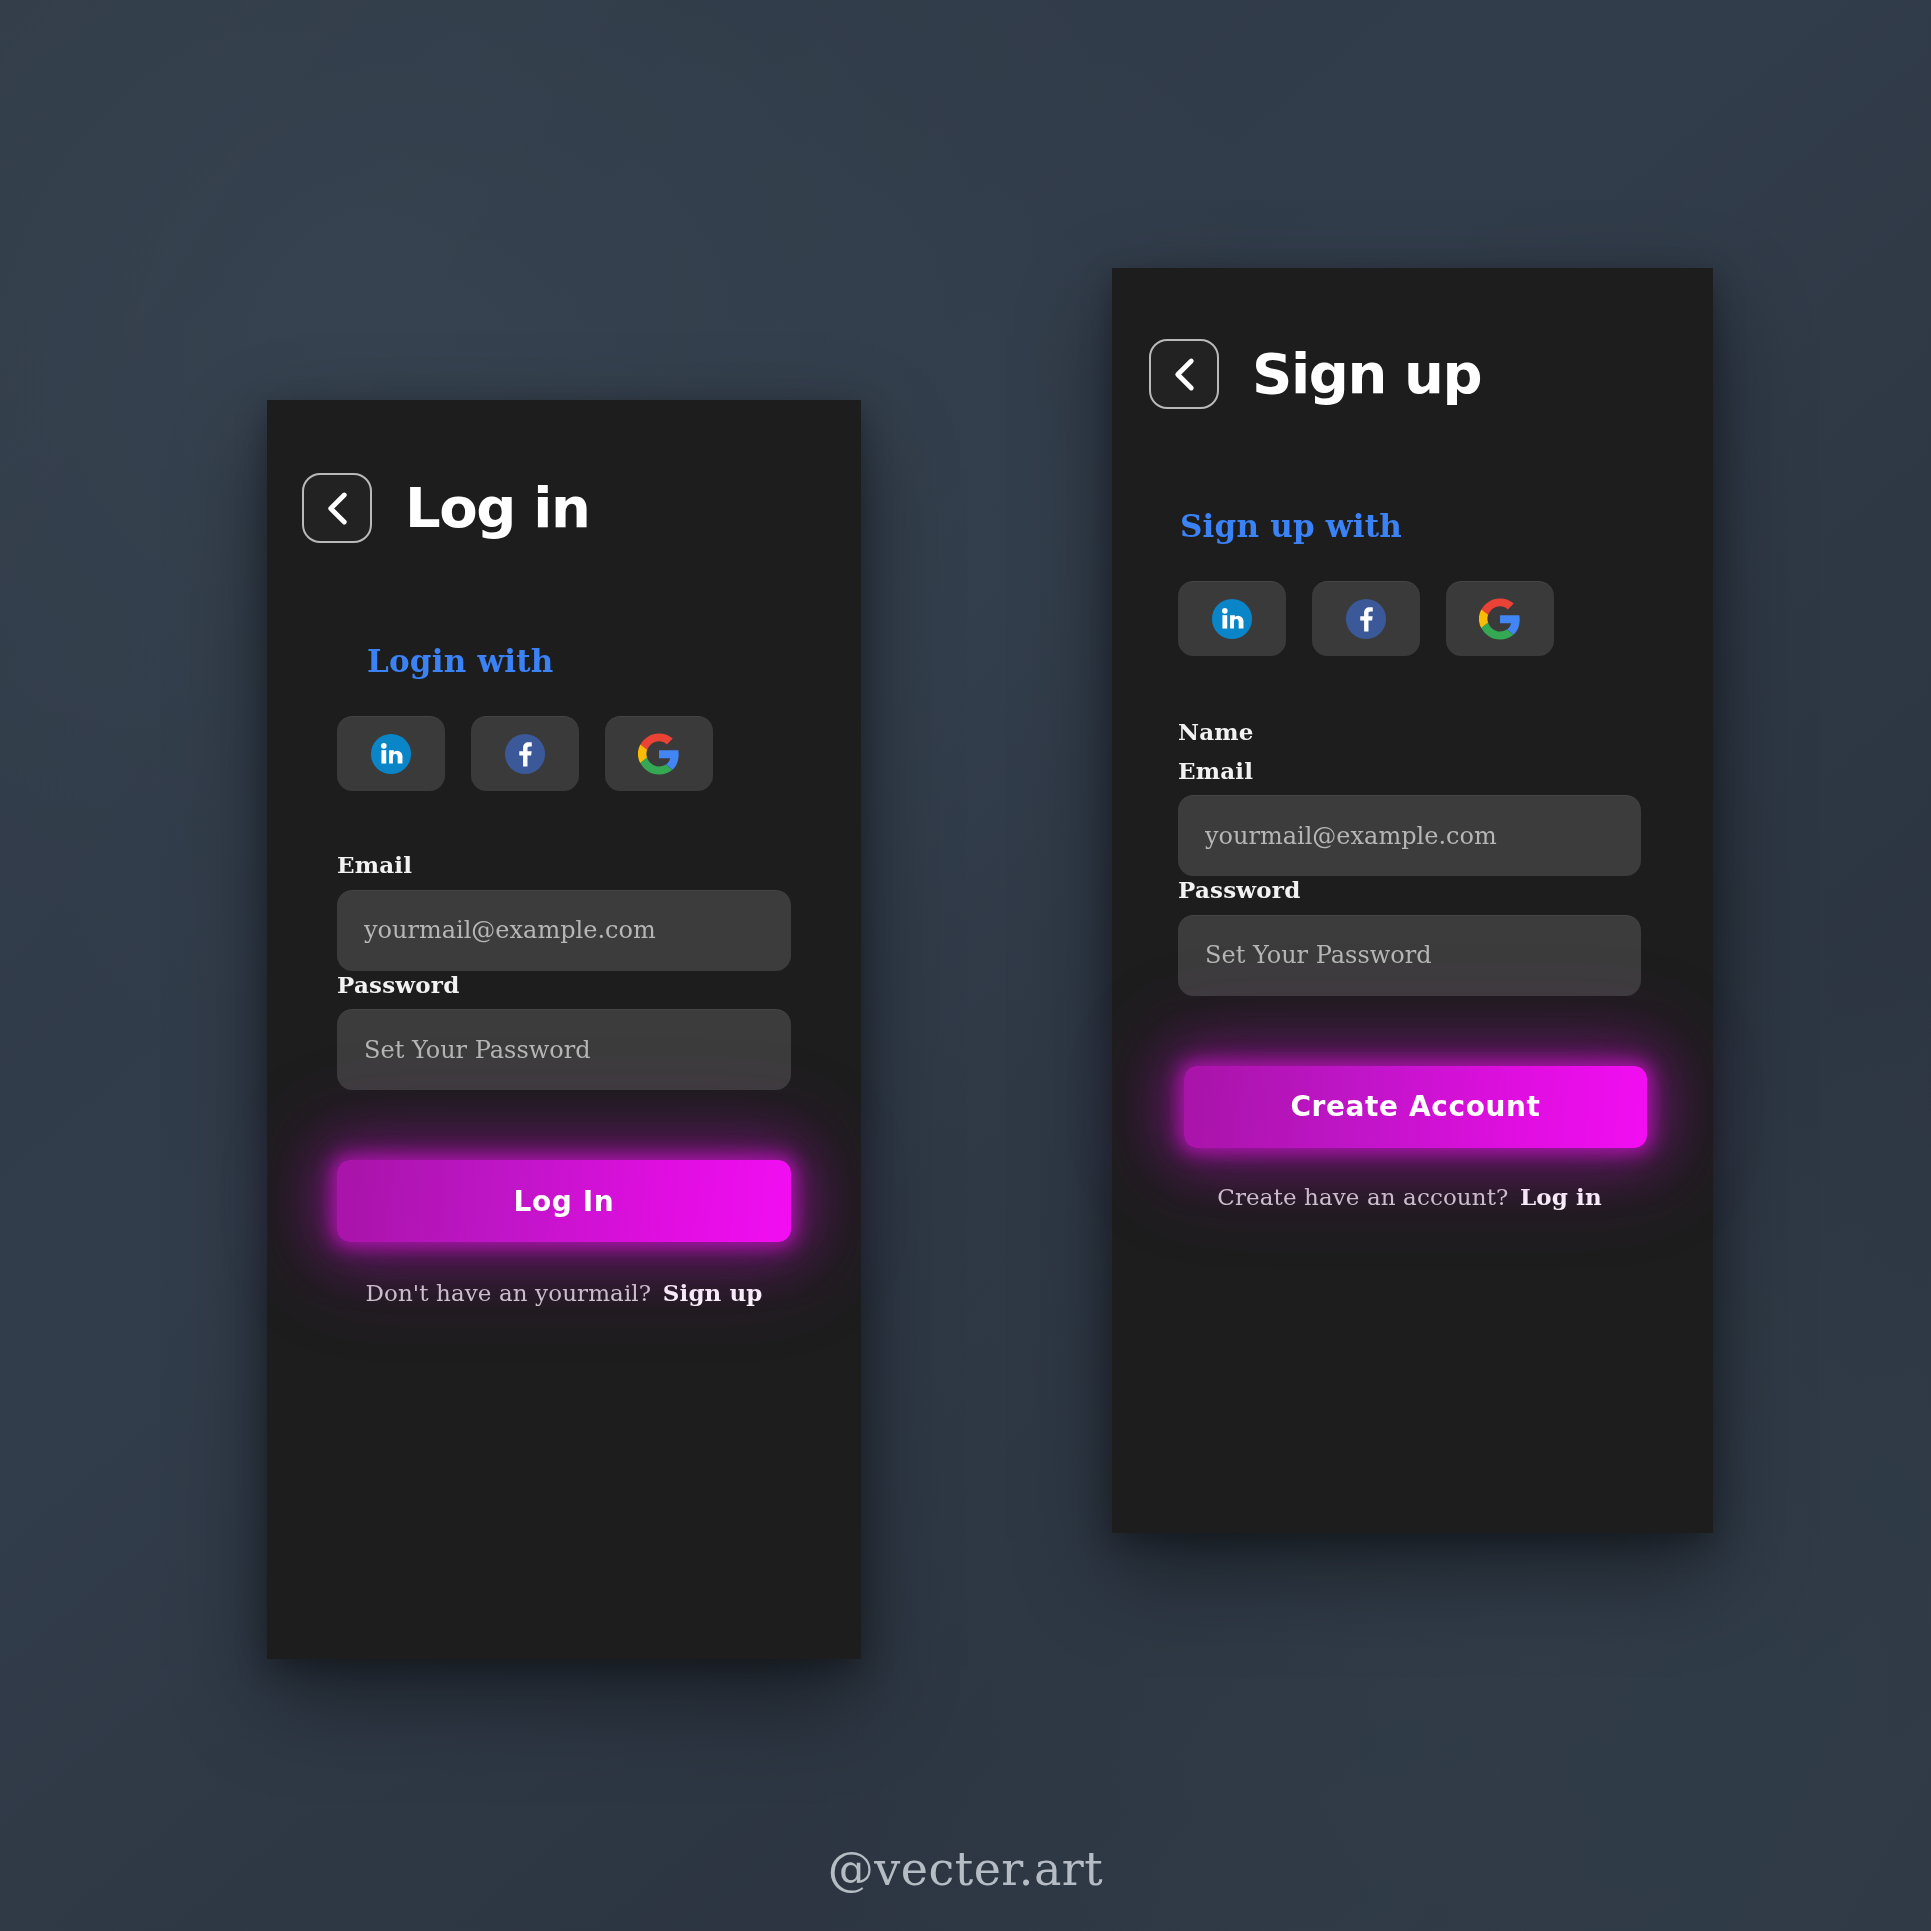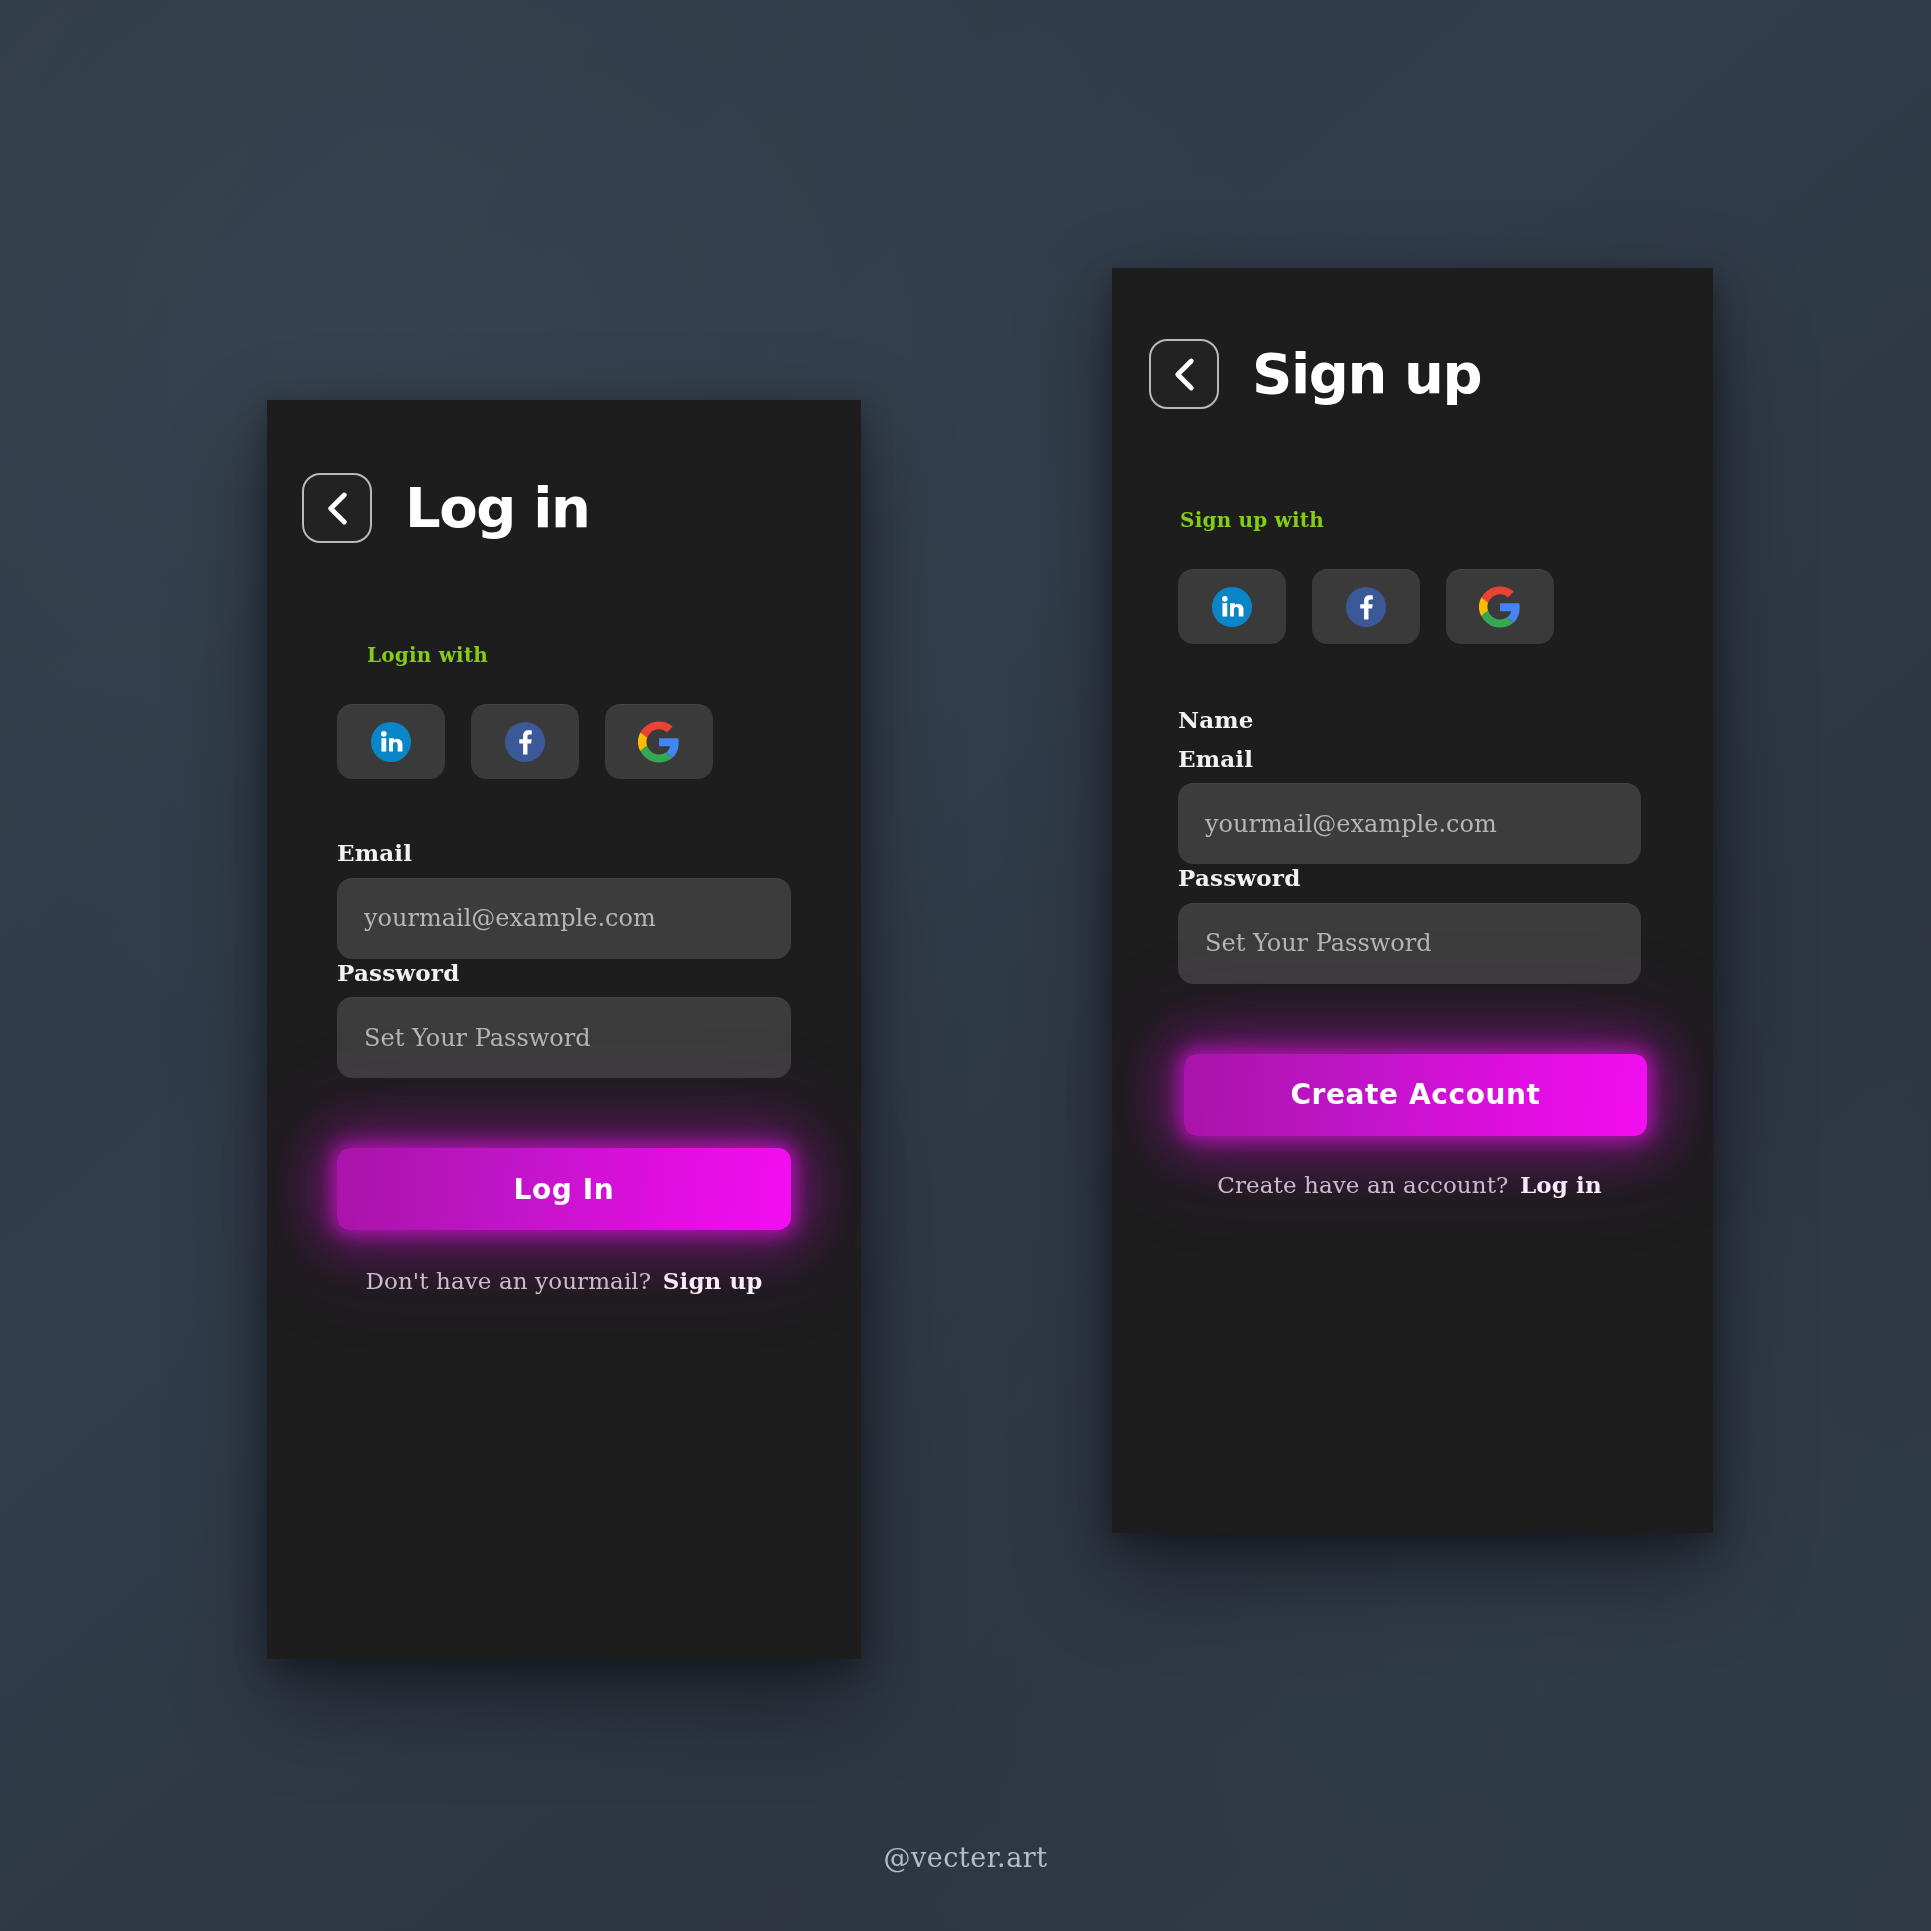--- a/index.html
+++ b/index.html
@@ -86,22 +86,22 @@
     font-size: 56px;
     letter-spacing: -1.4px;
     color: #ffffff;
     line-height: 1;
   }
 
   
   .social-label {
     font-family: "DejaVu Serif", serif;
     font-weight: bold;
-    font-size: 20px;
-    color: #84cc16;
+    font-size: 31px;
+    color: #3b82f6;
     letter-spacing: 0.2px;
   }
   #login-card .social-label { margin: 100px 0 0 100px; }
   #signup-card .social-label { margin: 99px 0 0 68px; }
 
   
   .social-row {
     display: flex;
     gap: 26px;
   }
@@ -205,21 +205,21 @@
   }
 
   
   .watermark {
     position: absolute;
     left: 0;
     right: 0;
     top: 1842px;
     text-align: center;
     font-family: "DejaVu Serif", serif;
-    font-size: 27px;
+    font-size: 46px;
     color: #c2c8d0;
     letter-spacing: 0.5px;
     opacity: 0.92;
   }
 </style>
 </head>
 <body>
 
 <div class="bg-sheen-a"></div>
 <div class="bg-sheen-b"></div>

